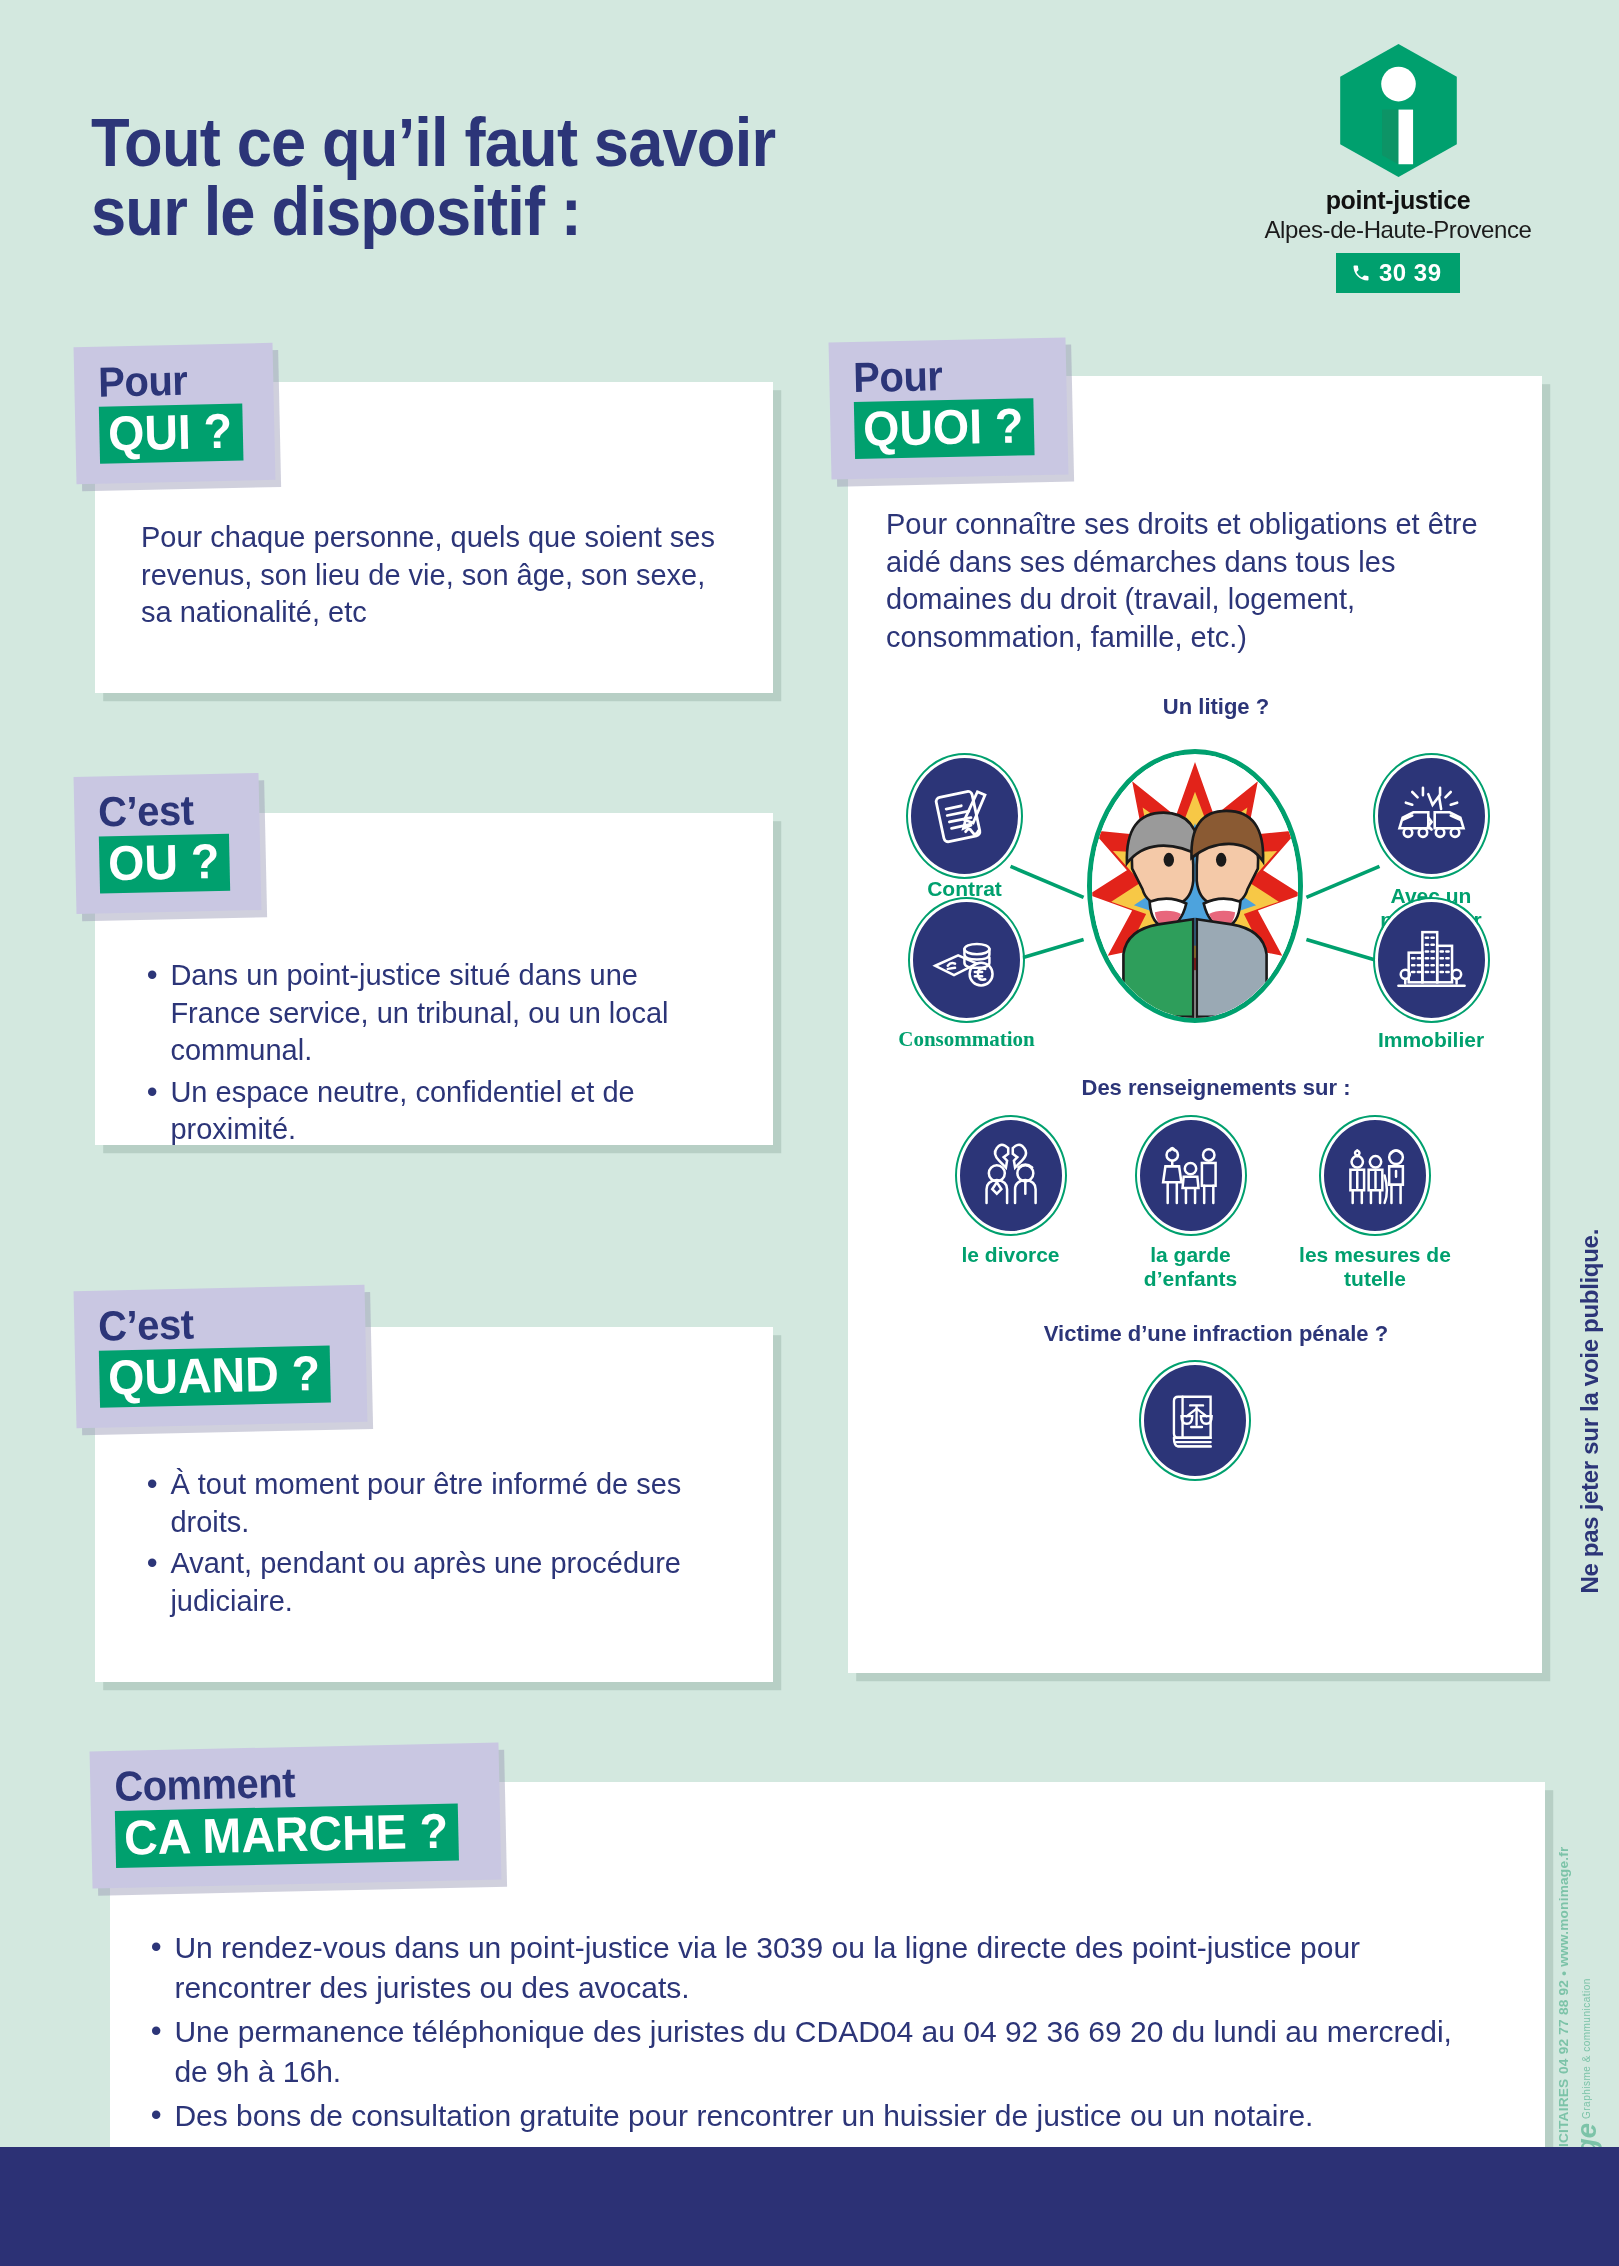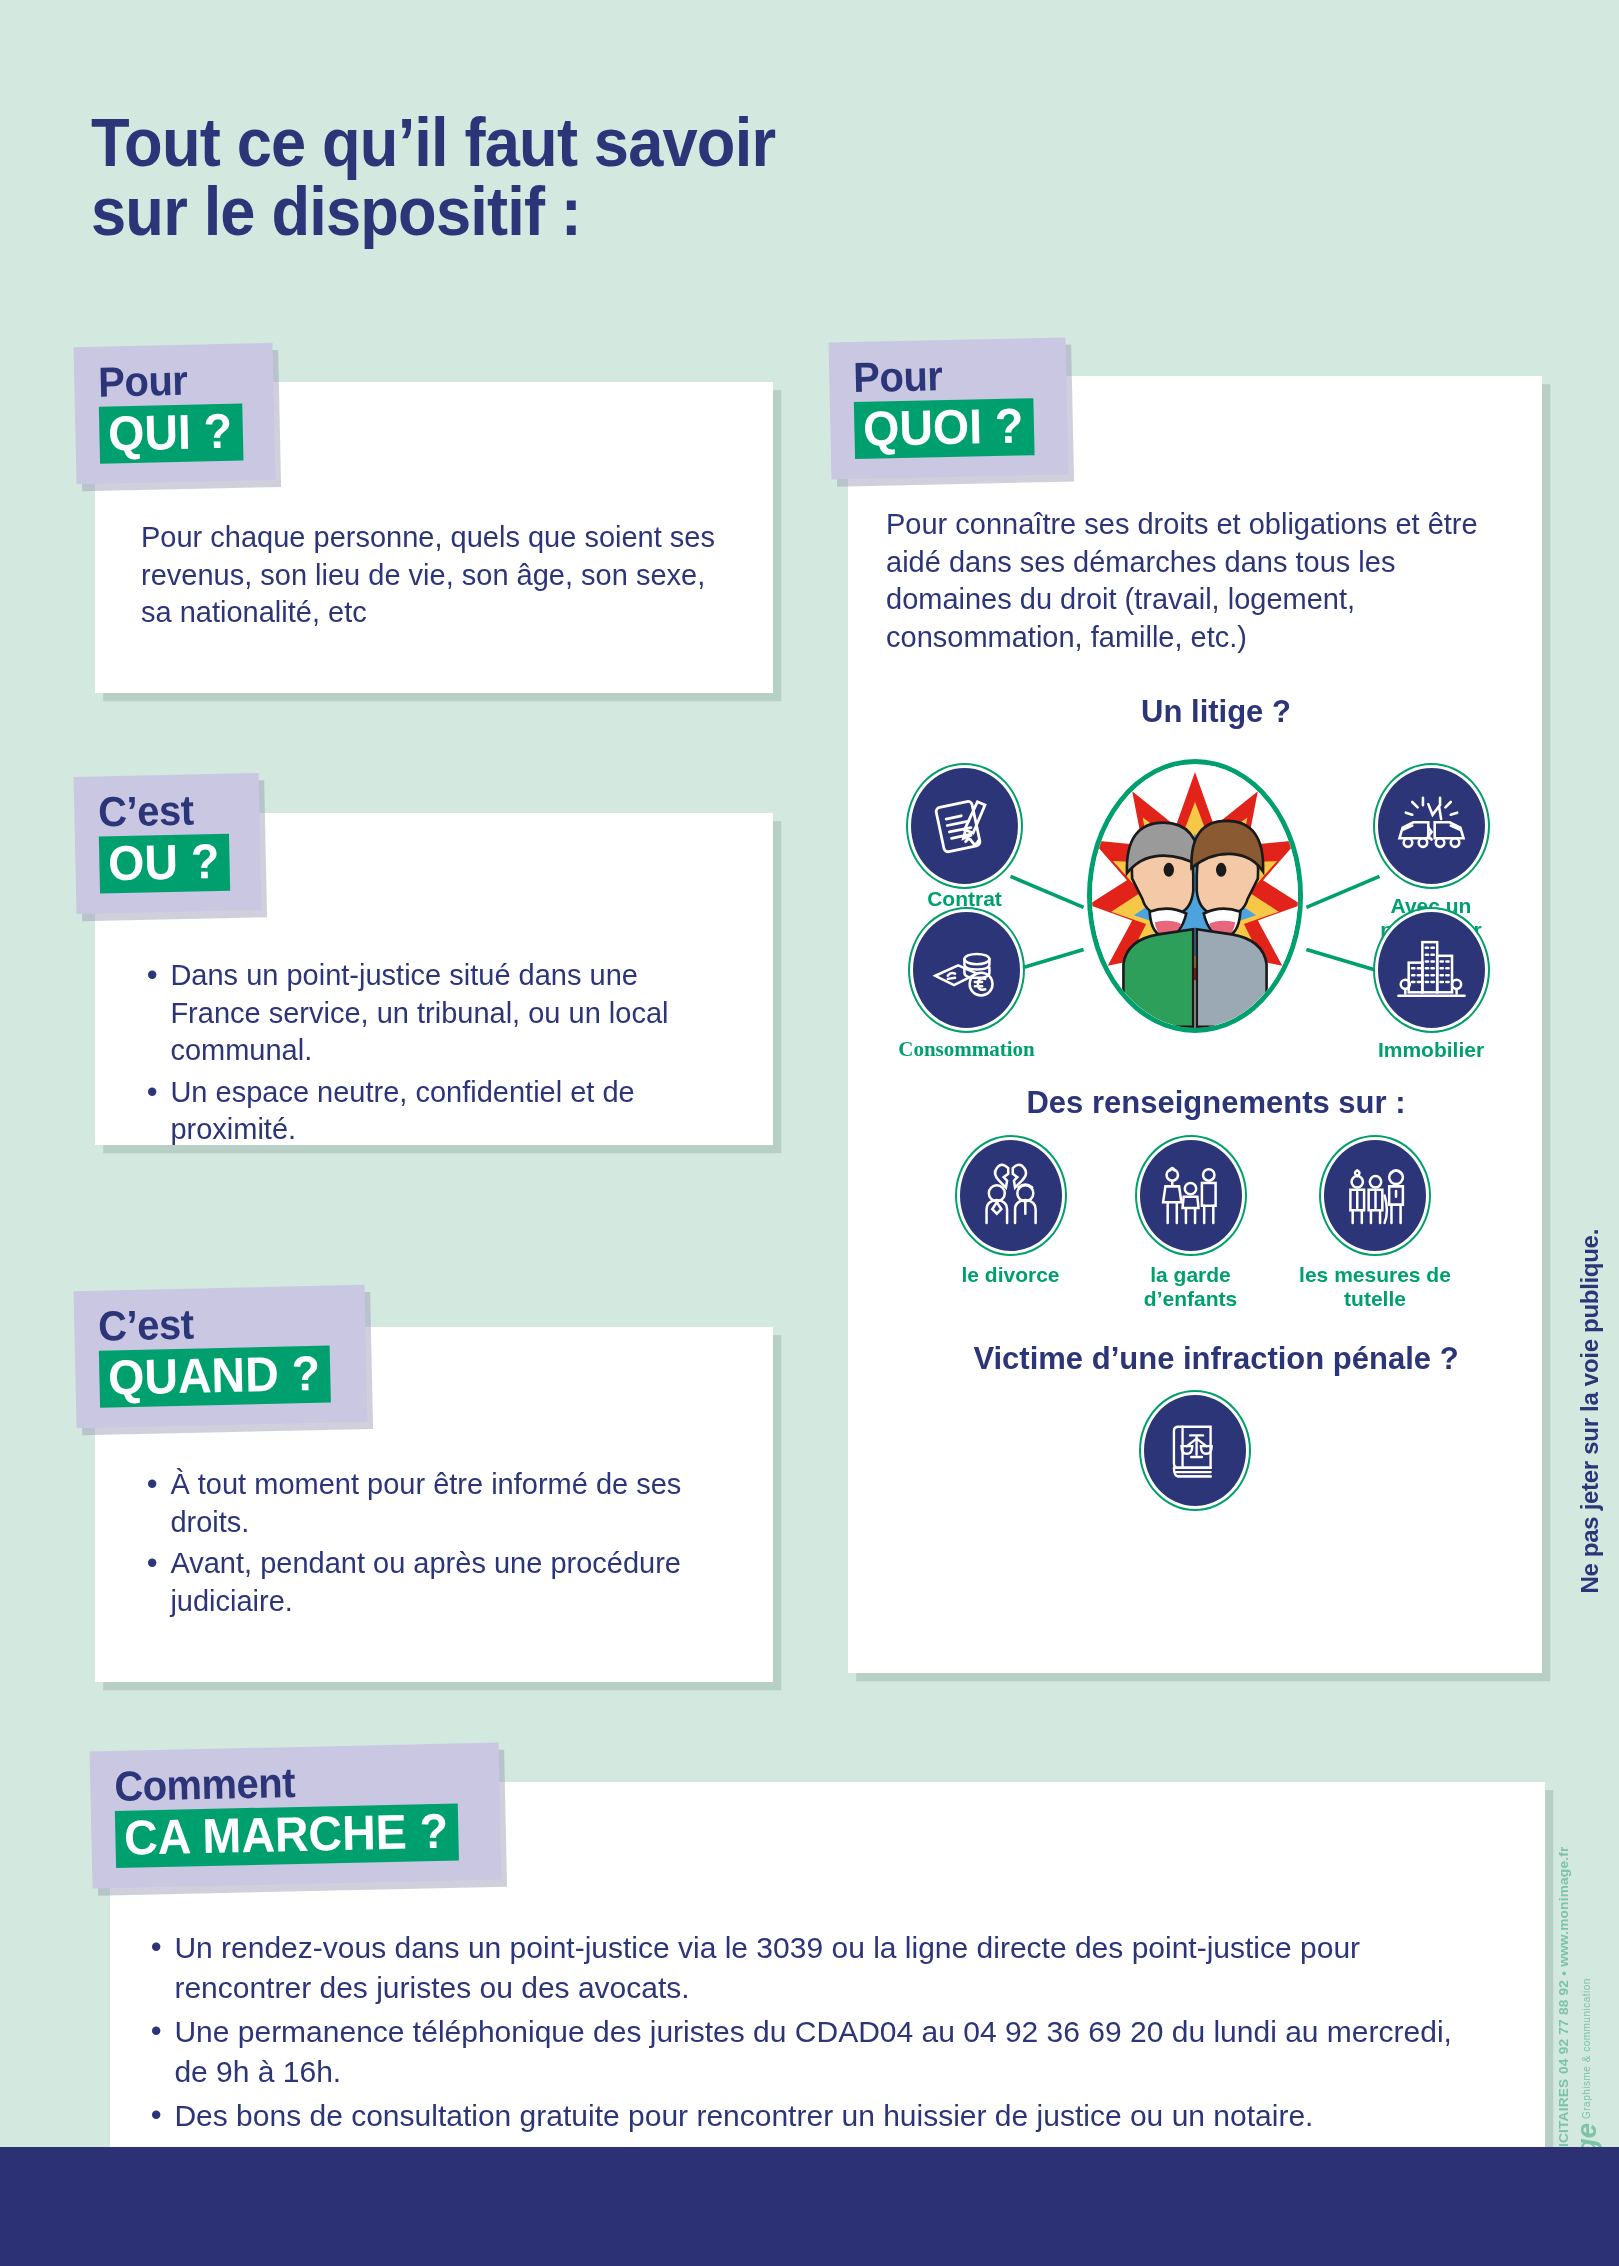--- a/index.html
+++ b/index.html
@@ -100,21 +100,21 @@
     content:"•"; position:absolute; left:3.7px; top:-1.8px;
     font-size:31px; color:#2c3578;
   }
 
   
   .icon-label{
     color:#00a06e; font-weight:bold; font-size:21px;
     text-align:center; line-height:1.12;
   }
   .section-title{
-    color:#2c3578; font-weight:bold; font-size:31px; text-align:center;padding-left:42px;
+    color:#2c3578; font-weight:bold; font-size:22px; text-align:center;padding-left:42px;
   }
   .circ{
     background:#2c3578; border-radius:50%;
     border:3.7px solid #fff;
     outline:2.7px solid #00a06e;
     display:flex; align-items:center; justify-content:center;
   }
   .ring-wrap{ position:relative; }
 
   
@@ -143,20 +143,40 @@
 </head>
 <body>
 
 <div class="poster">
 
   <div class="main-title">
     <span>Tout ce qu’il faut savoir</span>
     <span>sur le dispositif :</span>
   </div>
 
+  <div class="logo-block">
+    <div class="hex">
+      <svg width="117" height="133" viewBox="0 0 128 146">
+        <polygon points="64,0 128,36 128,110 64,146 0,110 0,36" fill="#00a06e"></polygon>
+        <circle cx="64" cy="44" r="19" fill="#fff"></circle>
+        <path d="M46 72 L64 72 L64 132 L46 122 Z" fill="#0d9466"></path>
+        <path d="M64 72 L80 72 L80 132 L64 132 Z" fill="#ffffff"></path>
+      </svg>
+    </div>
+    <div class="logo-name">point-justice</div>
+    <div class="logo-dept">Alpes-de-Haute-Provence</div>
+    <div class="phone-pill">
+      <span>
+        <svg width="20" height="20" viewBox="0 0 24 24" fill="#fff">
+          <path d="M6.6 10.8c1.4 2.8 3.8 5.2 6.6 6.6l2.2-2.2c.3-.3.7-.4 1-.2 1.2.4 2.4.6 3.6.6.6 0 1 .4 1 1V20c0 .6-.4 1-1 1C10.6 21 3 13.4 3 4c0-.6.4-1 1-1h3.4c.6 0 1 .4 1 1 0 1.3.2 2.5.6 3.6.1.3 0 .7-.2 1l-2.2 2.2z"></path>
+        </svg>
+      </span>
+      <span>30 39</span>
+    </div>
+  </div>
 
   <div class="card" style="left:95px; top:382px; width:678px; height:311px;">
     <div class="card-body" style="padding:137px 44px 0 46px;">Pour chaque personne, quels que soient ses revenus, son lieu de vie, son âge, son sexe, sa nationalité, etc</div>
   </div>
   <div class="tab" style="left:75px; top:345px;">
     <div class="l1">Pour</div>
     <div class="l2">QUI ?</div>
   </div>
 
   <div class="card" style="left:95px; top:813px; width:678px; height:332px;">

